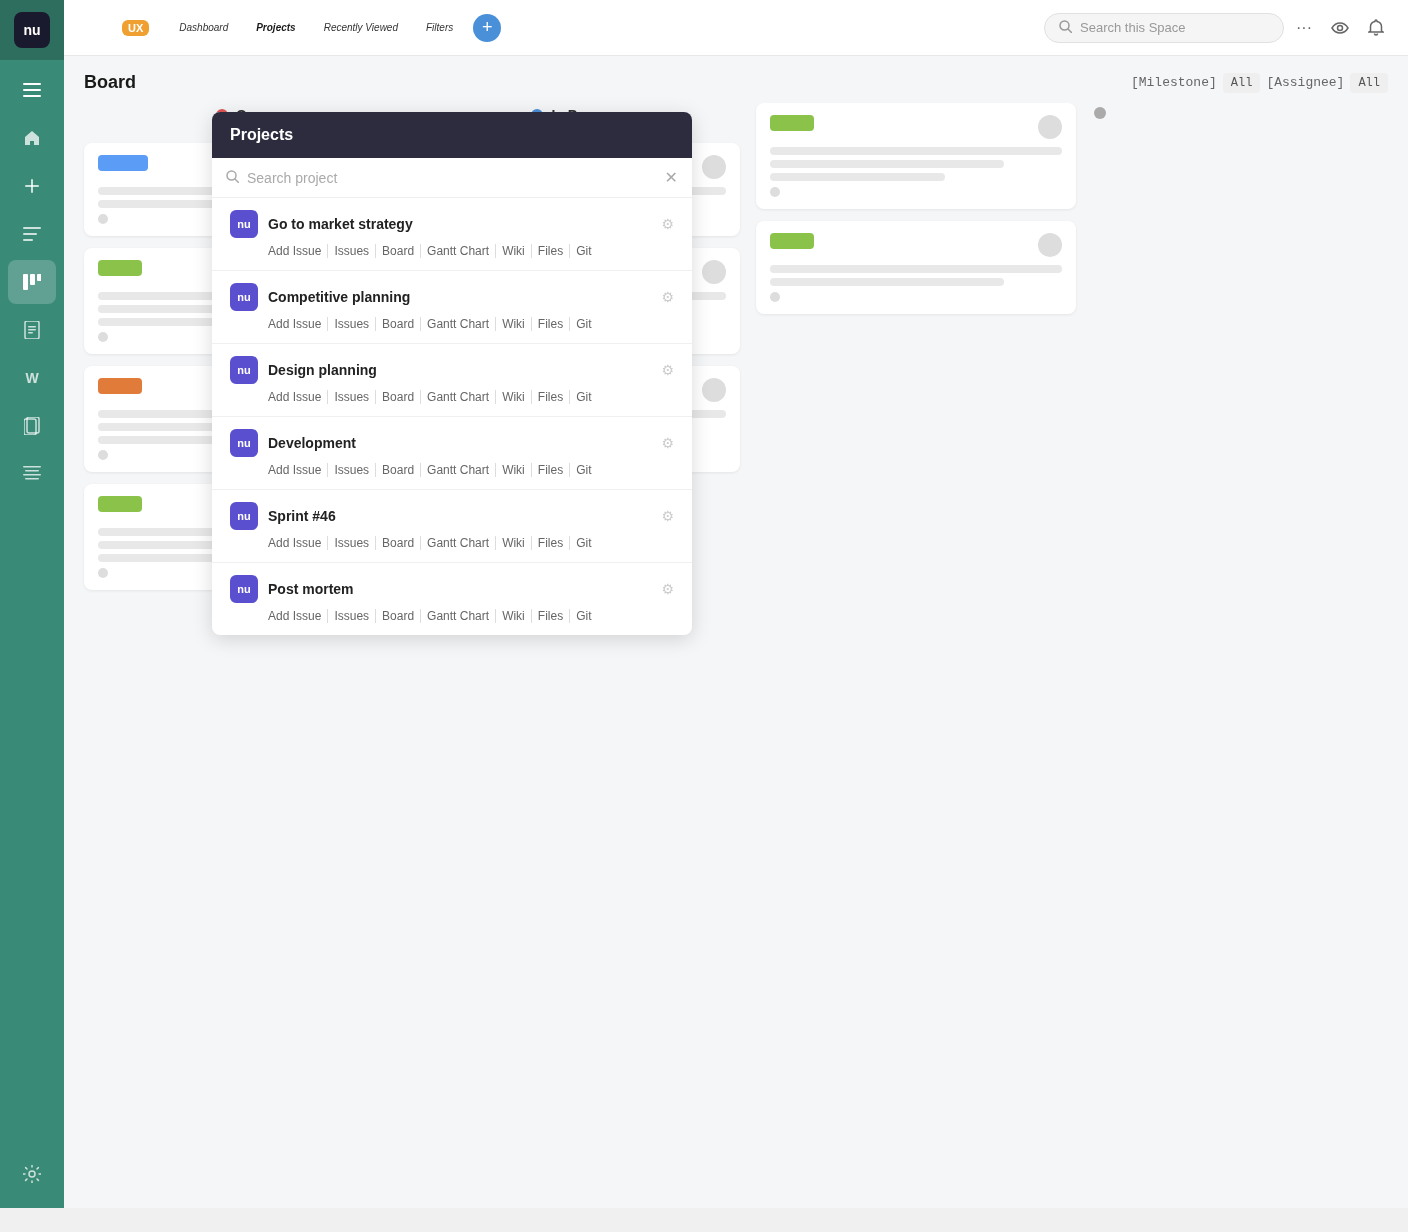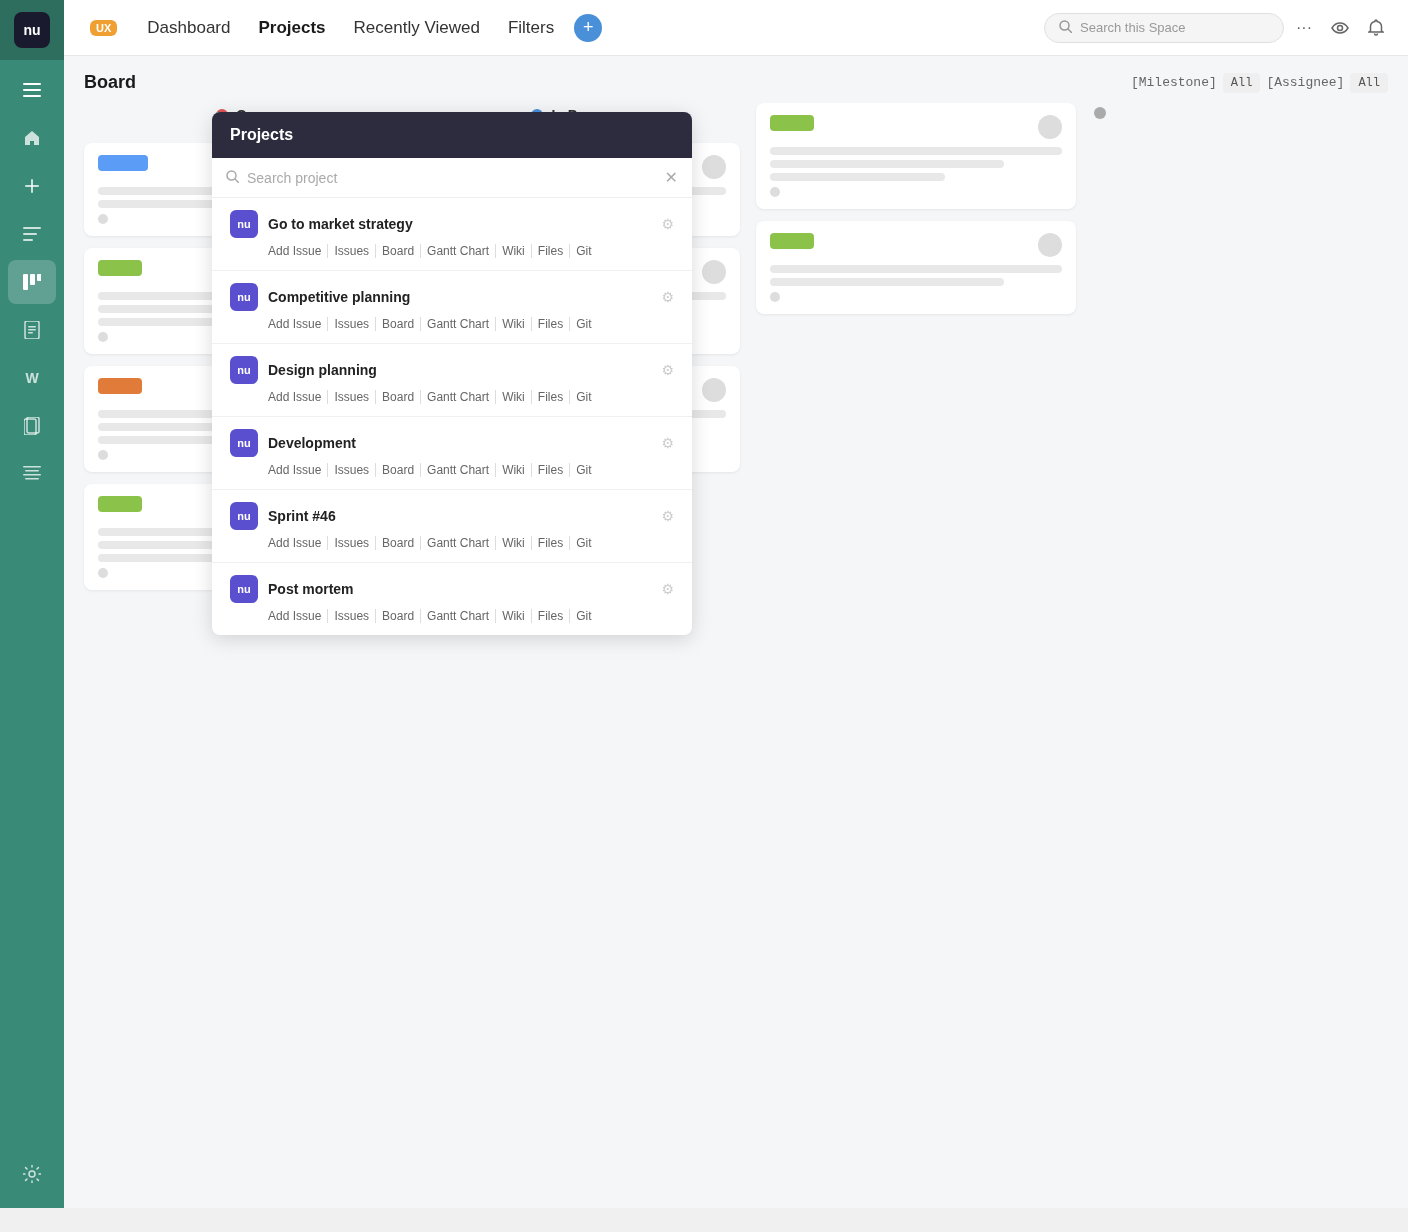--- a/index.html
+++ b/index.html
@@ -116,25 +116,26 @@
       padding: 0 16px;
       gap: 4px;
       border-bottom: 1px solid #e8e8e8;
       flex-shrink: 0;
       position: relative;
       z-index: 10;
     }
 
     .nav-item {
       padding: 6px 12px;
-      font-size: 17px;
+      font-size: 10px;
       color: #333;
       cursor: pointer;
       border-radius: 6px;
       white-space: nowrap;
+      font-style: italic;
     }
 
     .nav-item.active {
       font-weight: 600;
       color: #1a1a1a;
     }
 
     .nav-add-btn {
       width: 28px;
       height: 28px;
@@ -450,20 +451,21 @@
 
     
     .ux-badge {
       background: #f0a030;
       color: white;
       font-size: 11px;
       font-weight: 700;
       border-radius: 6px;
       padding: 2px 6px;
       margin-right: 4px;
+      margin-left: 32px;
     }
 
     
     .workspace-label {
       display: flex;
       align-items: center;
       gap: 6px;
       padding: 6px 10px;
       cursor: pointer;
     }

